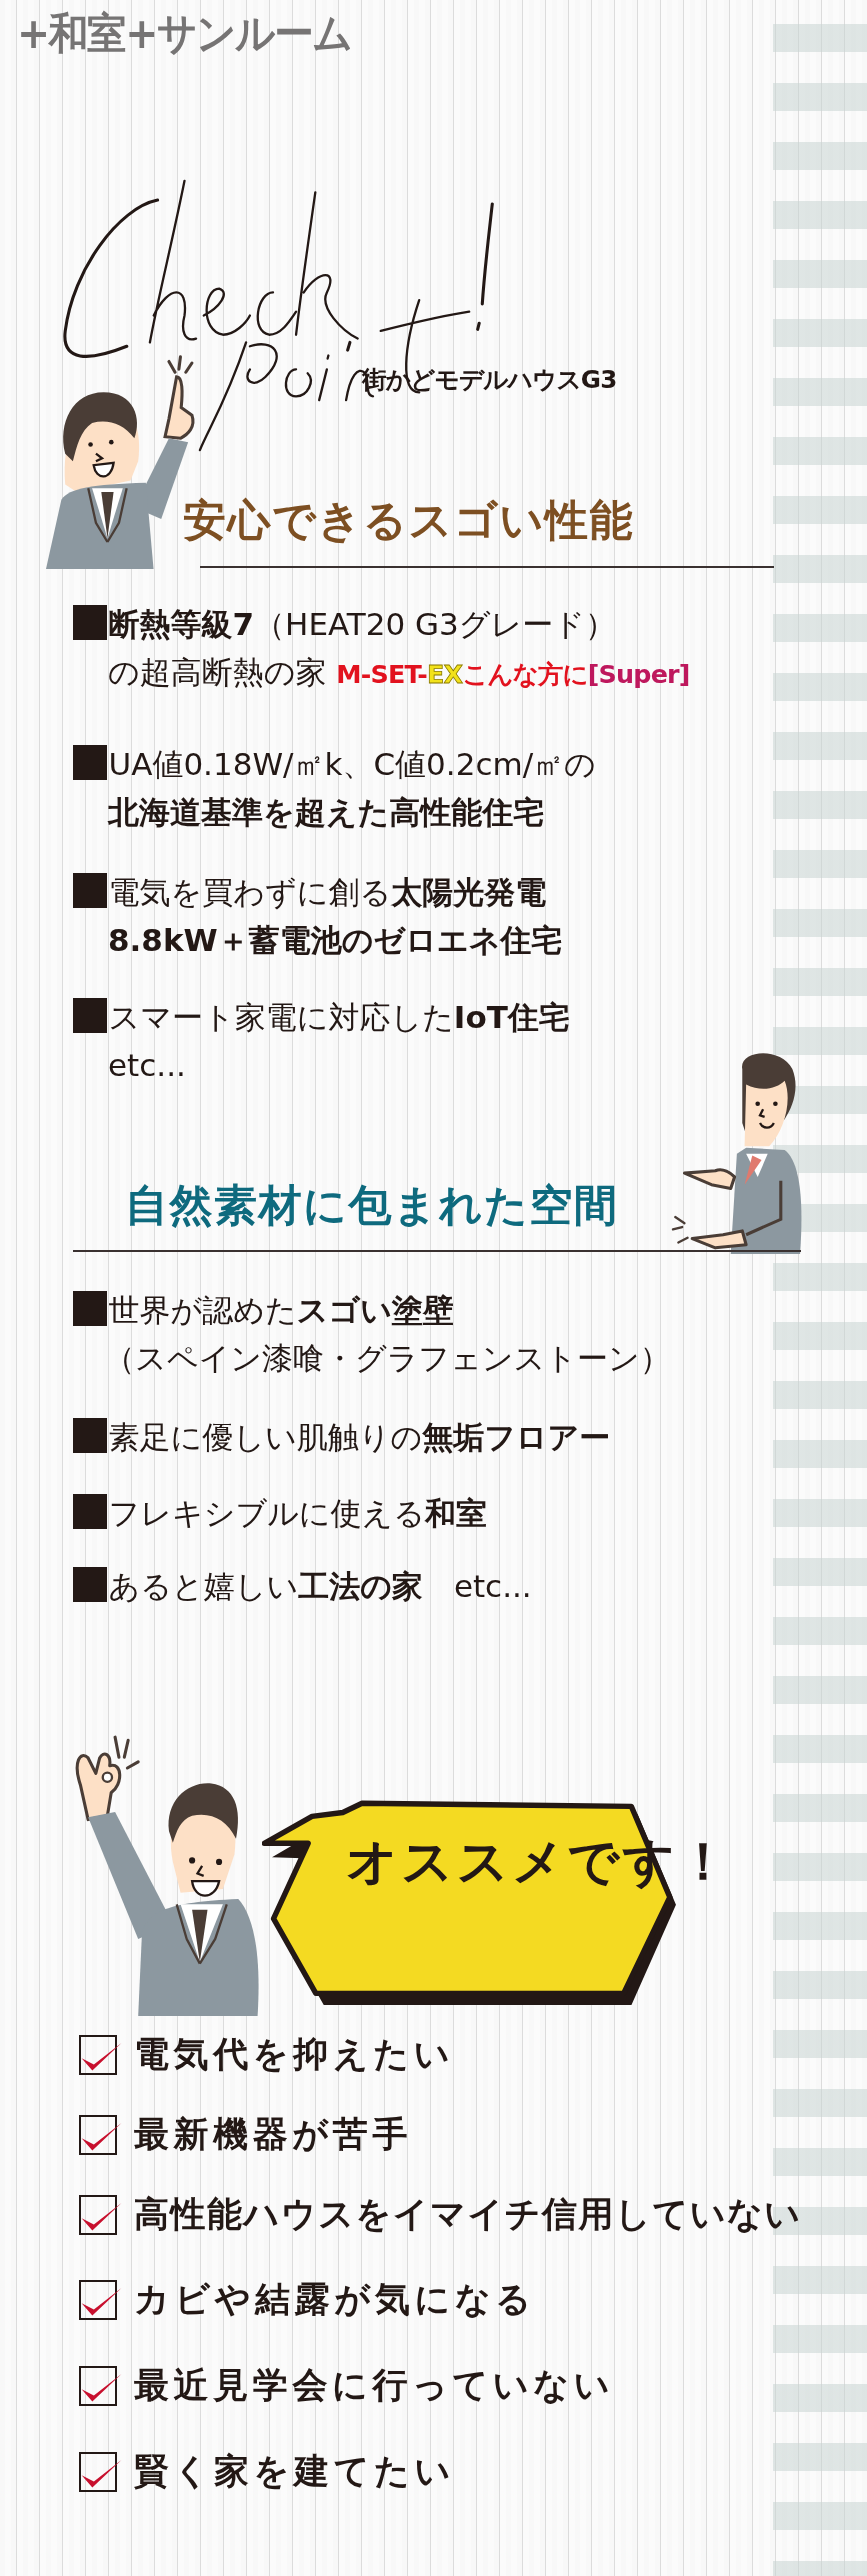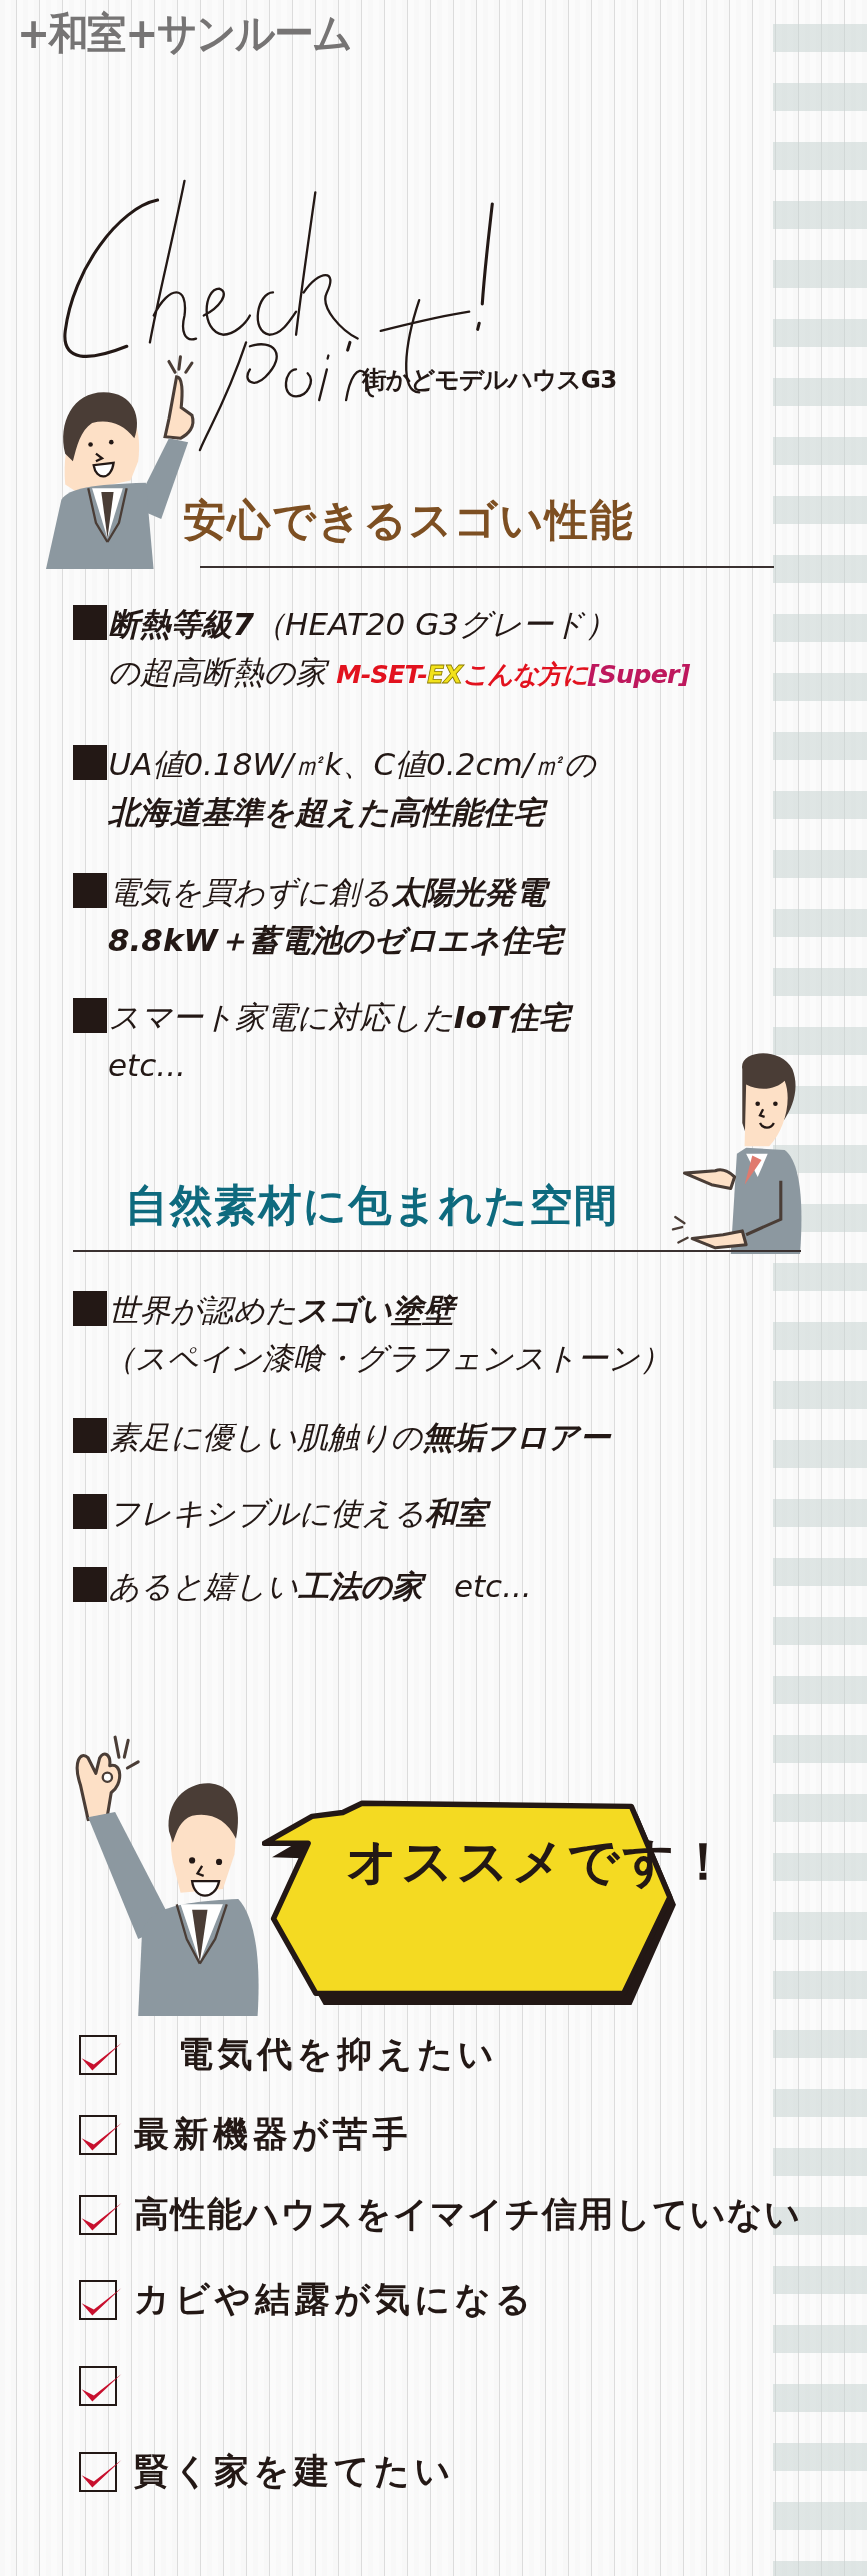--- a/index.html
+++ b/index.html
@@ -34,21 +34,21 @@
 
   .heading {
     font-size: 43px; font-weight: bold; letter-spacing: 1.5px;
   }
   .heading.brown { color: #7d4f22; left: 183px; top: 492px; }
   .heading.teal  { color: #0e6a7e; left: 77px; top: 1177px; margin-left: 48px; }
   .rule { height: 2.3px; background: #3a3130; }
   .rule.r1 { left: 200px; top: 566px; width: 574px; }
   .rule.r2 { left: 73px; top: 1250px; width: 728px; }
 
-  .item { left: 73px; font-size: 31px; line-height: 48px; color: #231815; font-style: italic; }
+  .item { left: 73px; font-size: 31px; line-height: 48px; color: #231815; }
   .item .sq { display: inline-block; width: 34px; height: 35px; background: #231815; vertical-align: -4.6px; margin-right: 1.5px; }
   .item .indent { padding-left: 35px; display: block; }
   .item b { font-weight: bold; }
 
   .mset { font-weight: bold; font-size: 25.4px; letter-spacing: -0.8px; }
   .mset .red { color: #e2121e; }
   .mset .yellow { color: #f2e21b; -webkit-text-stroke: 0.8px #8a7a00; }
   .mset .blue { color: #be185d; }
 
   .bubble { left: 262px; top: 1797px; width: 554px; height: 208px; }
@@ -182,21 +182,21 @@
 </svg>
 
 <svg class="abs bubble" viewBox="0 0 720 270">
   <polygon points="130,8 480,12 530,130 470,265 75,265 20,168 65,70 5,68 70,30 110,28" fill="#231815" transform="translate(8,10)"></polygon>
   <polygon points="130,8 480,12 530,130 470,255 70,255 15,158 60,60 3,60 65,25 105,20" fill="#f4da22" stroke="#231815" stroke-width="7" stroke-linejoin="round"></polygon>
 </svg>
 <div class="abs bubble-text">
   <div>オススメです！</div>
 </div>
 
-<div class="abs check-item" style="top:2030px;gap:44px;">
+<div class="abs check-item" style="top:2030px;">
   <span class="cbox">
       <span class="box"></span>
     <svg width="46" height="45" viewBox="0 0 60 58">
         <path d="M6 34 L 20 50 L 58 14 L 22 42 Z" fill="#c8102e"></path>
       </svg>
     </span>
   <span class="check-label">電気代を抑えたい</span>
 </div>
 <div class="abs check-item" style="top:2110px;">
   <span class="cbox">
@@ -225,20 +225,21 @@
     </span>
   <span class="check-label">カビや結露が気になる</span>
 </div>
 <div class="abs check-item" style="top:2361px;">
   <span class="cbox">
       <span class="box"></span>
     <svg width="46" height="45" viewBox="0 0 60 58">
         <path d="M6 34 L 20 50 L 58 14 L 22 42 Z" fill="#c8102e"></path>
       </svg>
     </span>
+  <span class="check-label">最近見学会に行っていない</span>
 </div>
 <div class="abs check-item" style="top:2447px;">
   <span class="cbox">
       <span class="box"></span>
     <svg width="46" height="45" viewBox="0 0 60 58">
         <path d="M6 34 L 20 50 L 58 14 L 22 42 Z" fill="#c8102e"></path>
       </svg>
     </span>
   <span class="check-label">賢く家を建てたい</span>
 </div>

